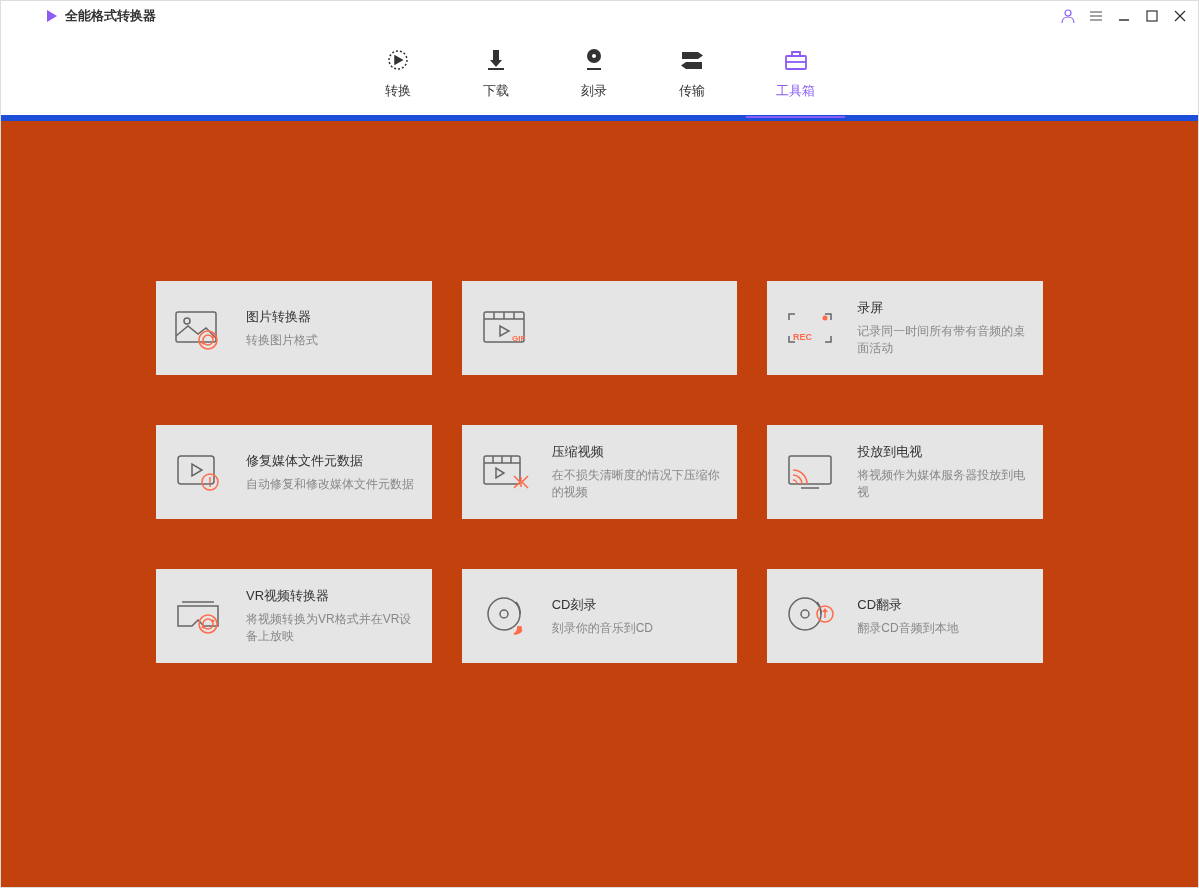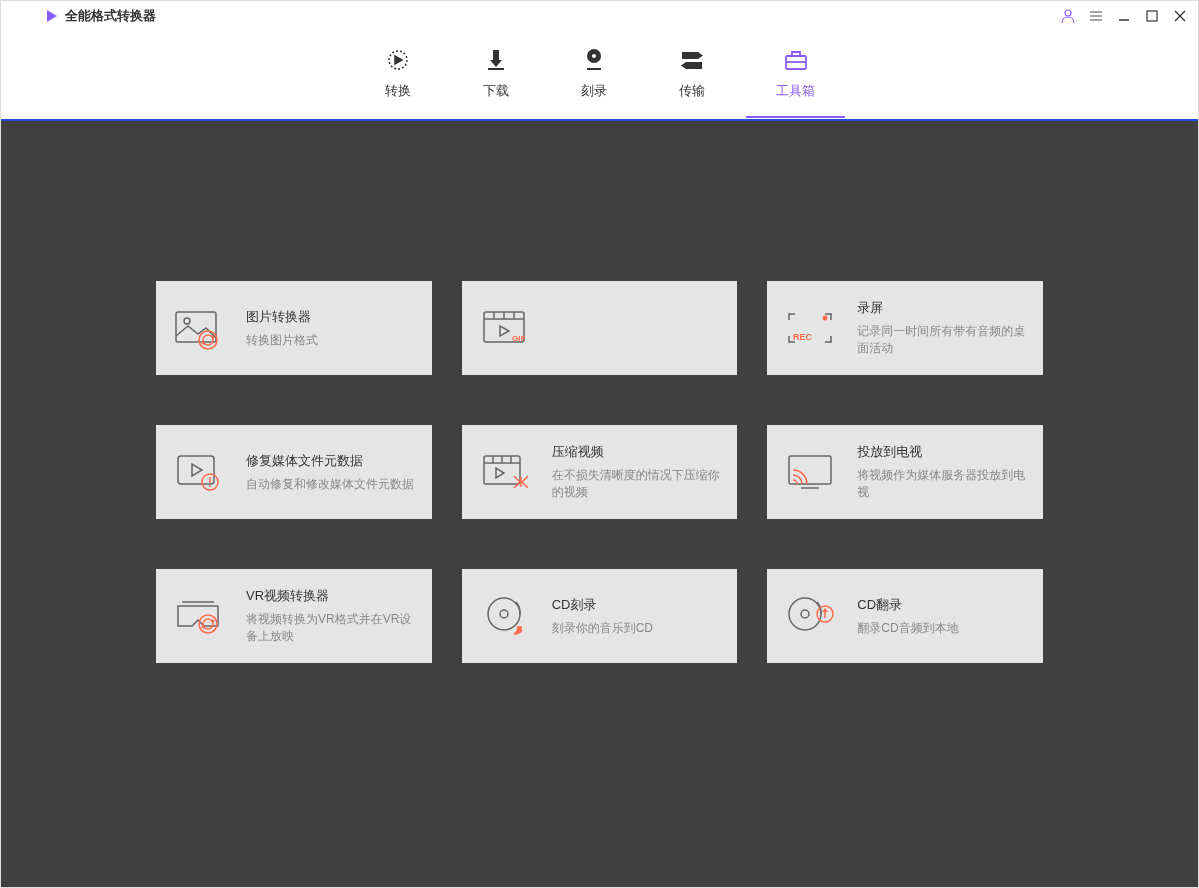--- a/index.html
+++ b/index.html
@@ -61,21 +61,21 @@
       cursor: pointer;
       color: #666;
     }
     .nav-tabs {
       height: 90px;
       display: flex;
       justify-content: center;
       align-items: flex-start;
       gap: 70px;
       padding-top: 15px;
-      border-bottom: 2px solid #1d4ed8;
+      border-bottom: 6px solid #1d4ed8;
     }
     .nav-tab {
       display: flex;
       flex-direction: column;
       align-items: center;
       gap: 8px;
       cursor: pointer;
       padding-bottom: 18px;
       position: relative;
     }
@@ -100,21 +100,21 @@
     }
     .nav-label {
       font-size: 13px;
       color: #333;
     }
     .nav-tab.active .nav-label {
       color: #8b5cf6;
     }
     .content {
       flex: 1;
-      background: #404040;
+      background: #c2410c;
       padding: 160px 155px 0;
     }
     .tools-grid {
       display: grid;
       grid-template-columns: repeat(3, 1fr);
       gap: 50px 30px;
     }
     .tool-card {
       background: #e5e5e5;
       height: 94px;

